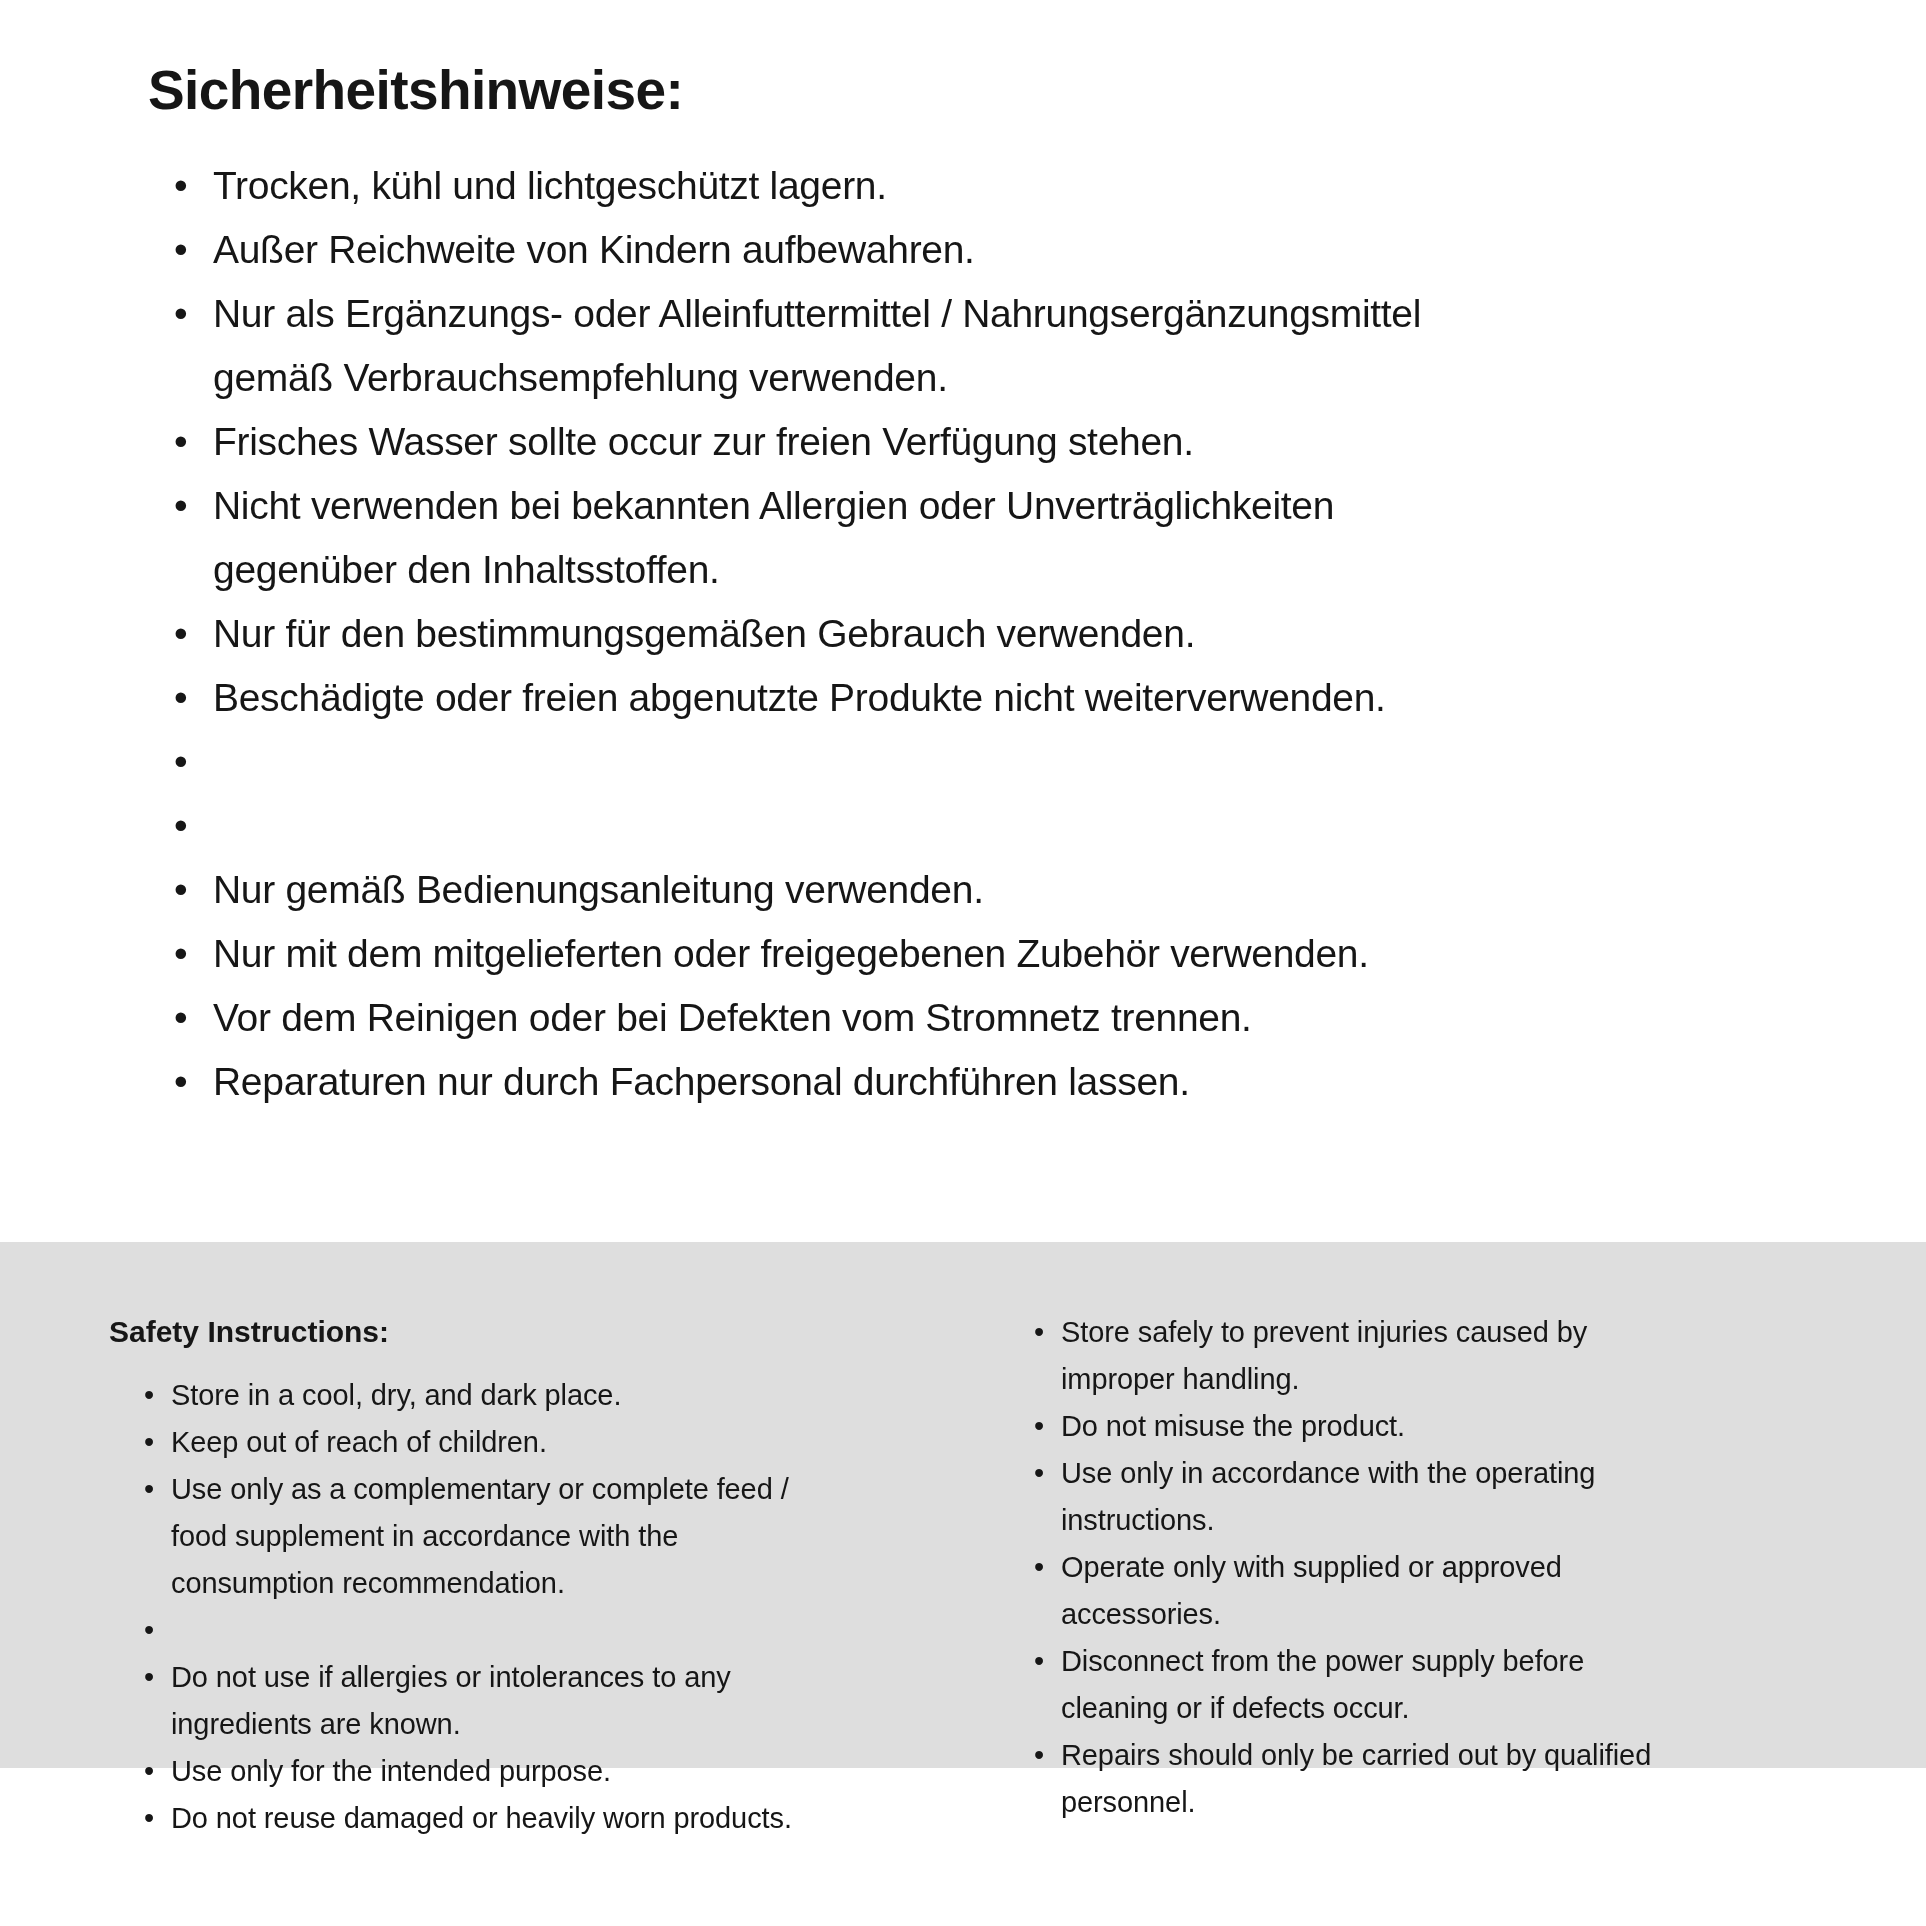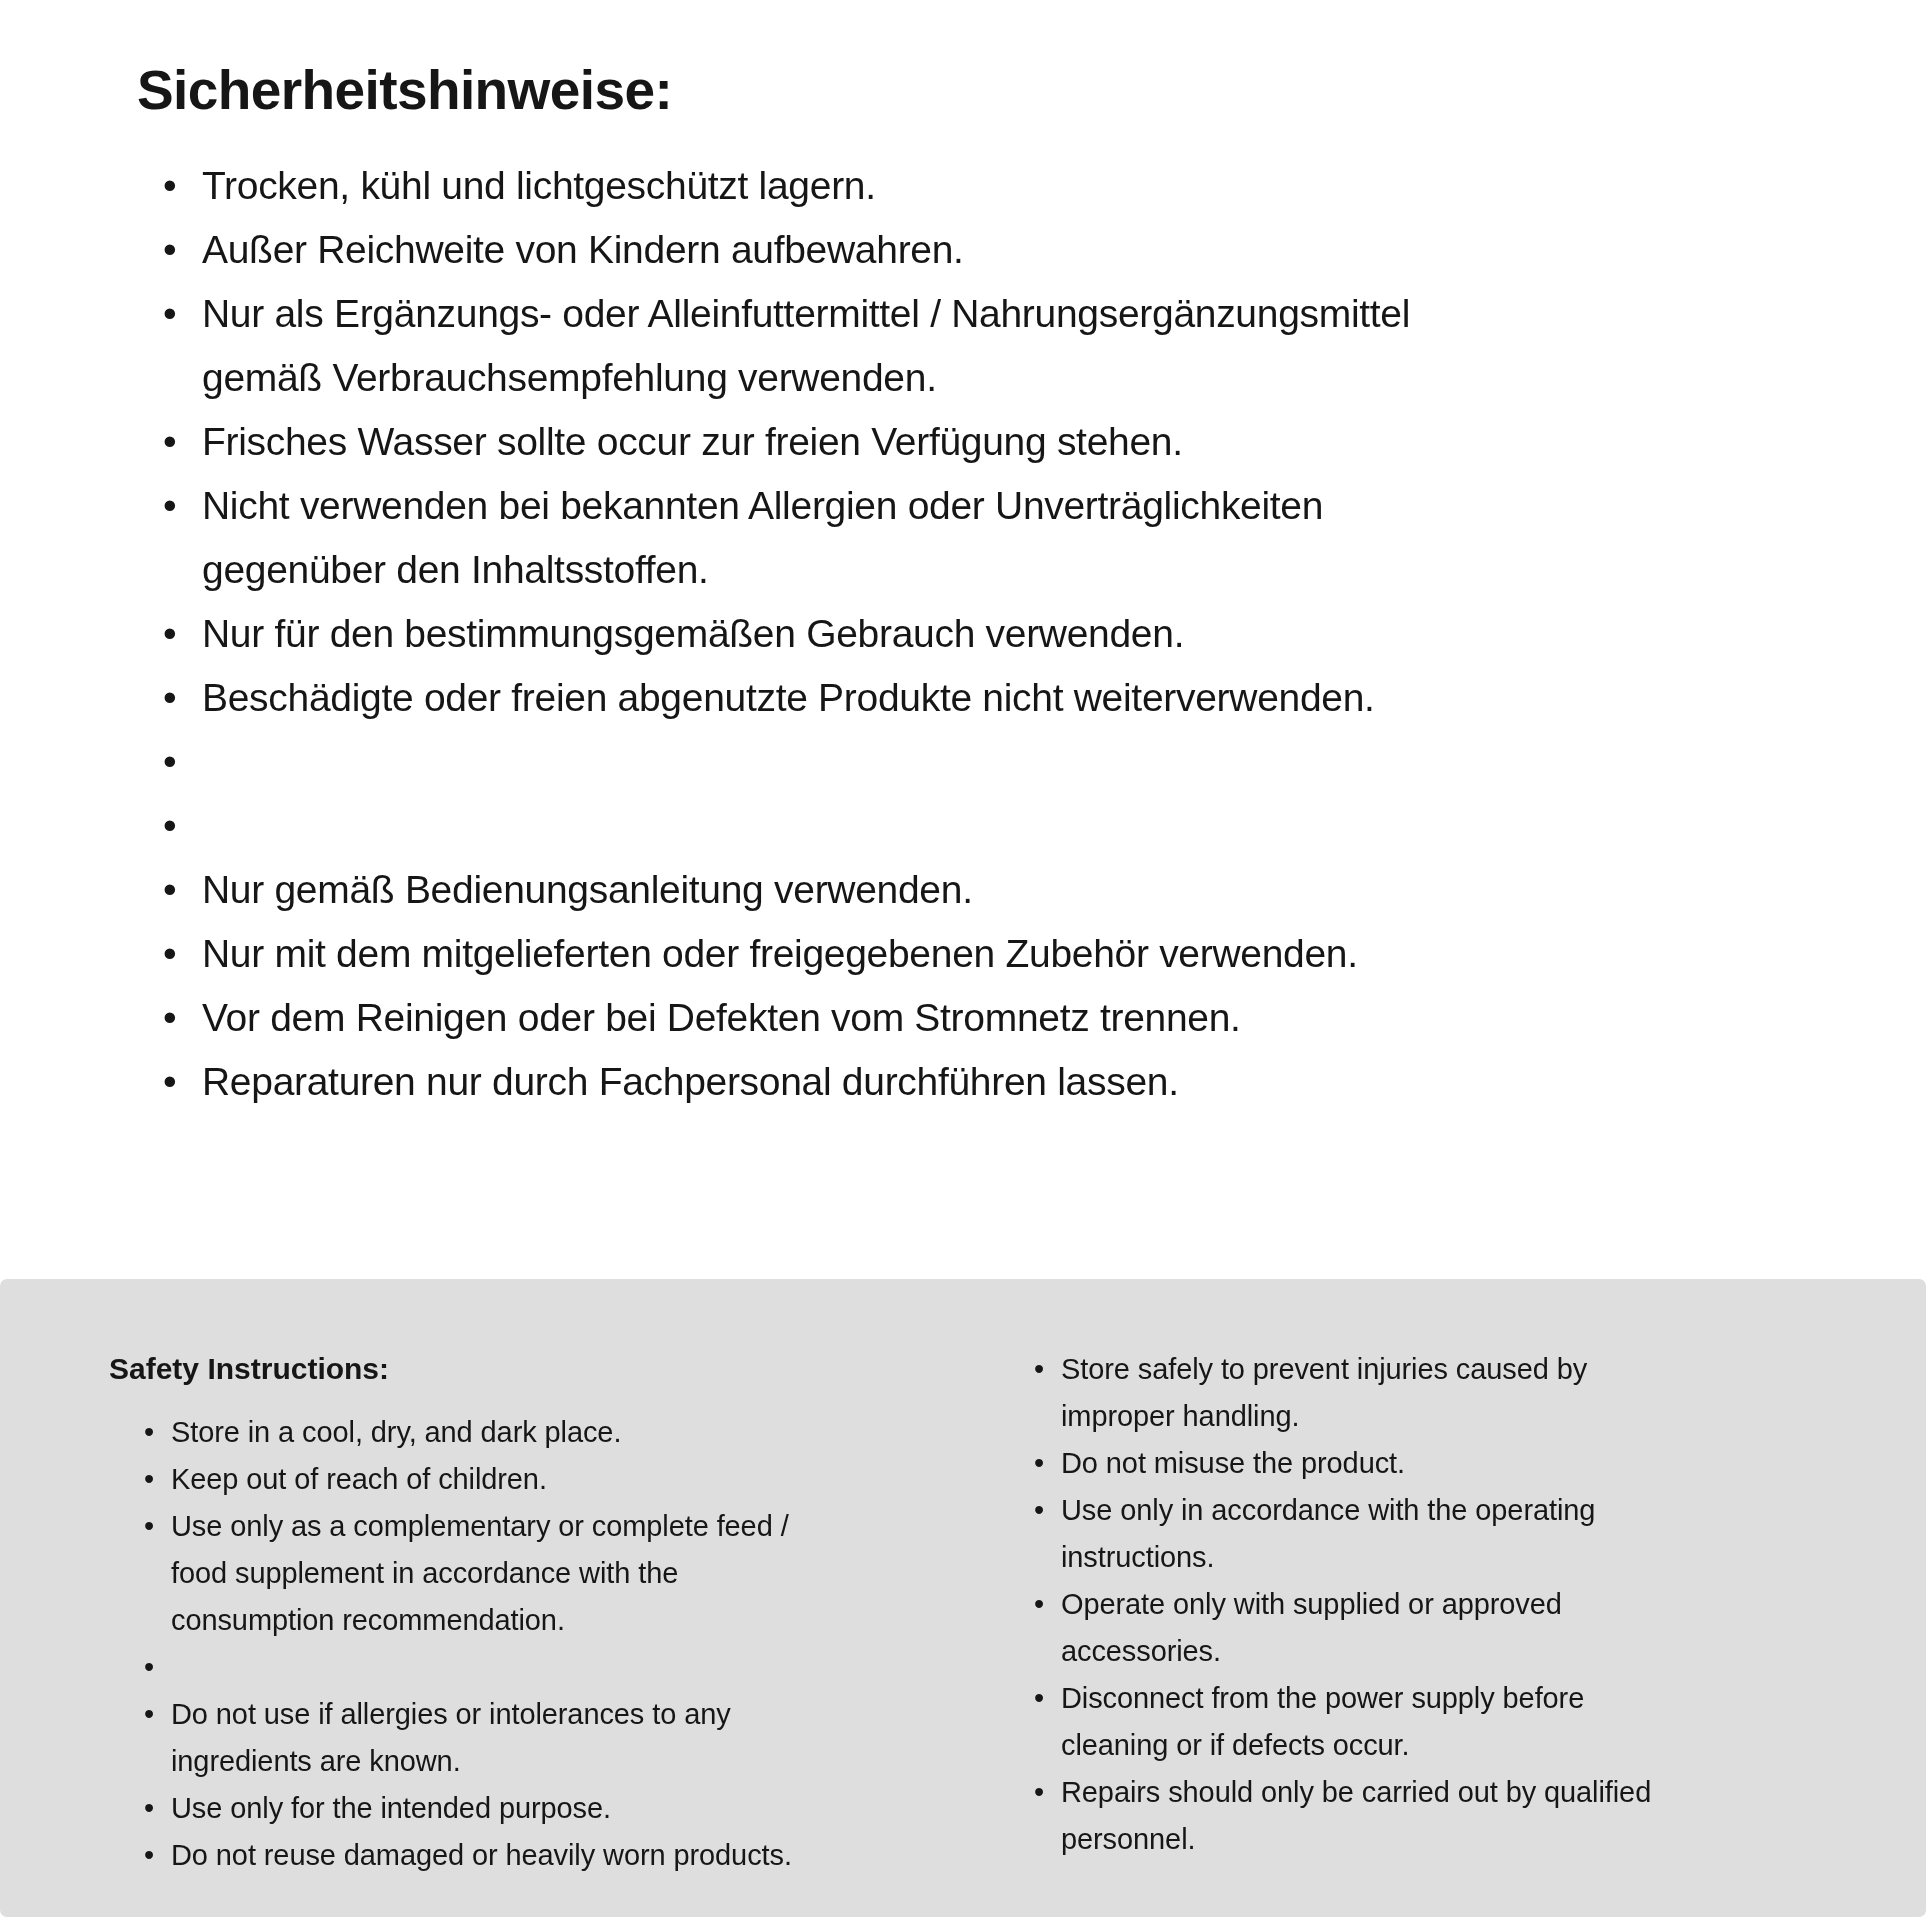--- a/index.html
+++ b/index.html
@@ -9,47 +9,46 @@
     color: #161616;
     font-family: "Liberation Sans", sans-serif;
     position: relative;
     overflow: hidden;
   }
 
   
   .de-section {
     position: absolute;
     top: 59px;
-    left: 137px;
+    left: 148px;
     right: 58px;
   }
   .de-title {
     font-size: 55px;
     font-weight: 700;
     letter-spacing: -0.6px;
     line-height: 1.15;
   }
   .de-list {
     list-style: none;
     margin-top: 32px;
     padding-left: 26px;
     font-size: 39px;
     line-height: 64px;
     letter-spacing: -0.3px;
   }
 
   
   .en-band {
     position: absolute;
-    top: 1279px;
+    top: 1242px;
     left: 0;
     width: 1926px;
-    height: 638px;
+    height: 526px;
     background: #dedede;
-    border-radius: 7px;
   }
   .en-inner {
     display: flex;
     align-items: flex-start;
     padding: 66px 39px 0 109px;
   }
   .en-col-left { width: 925px; flex: 0 0 auto; }
   .en-col-right { flex: 1 1 auto; padding-top: 1.3px; }
   .en-title {
     font-size: 30px;

